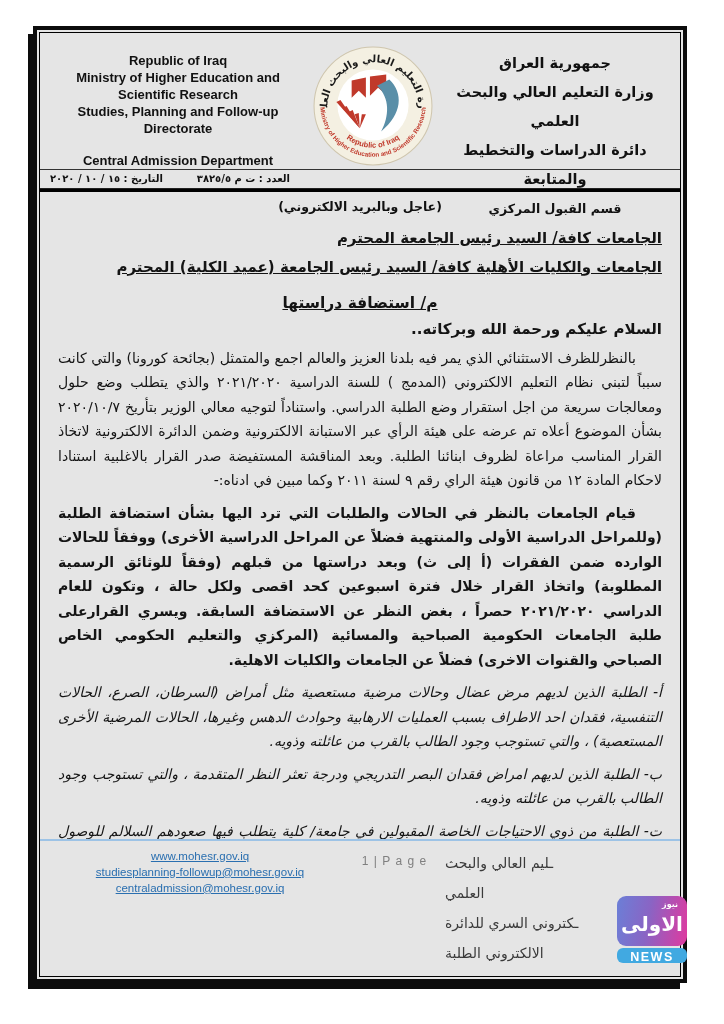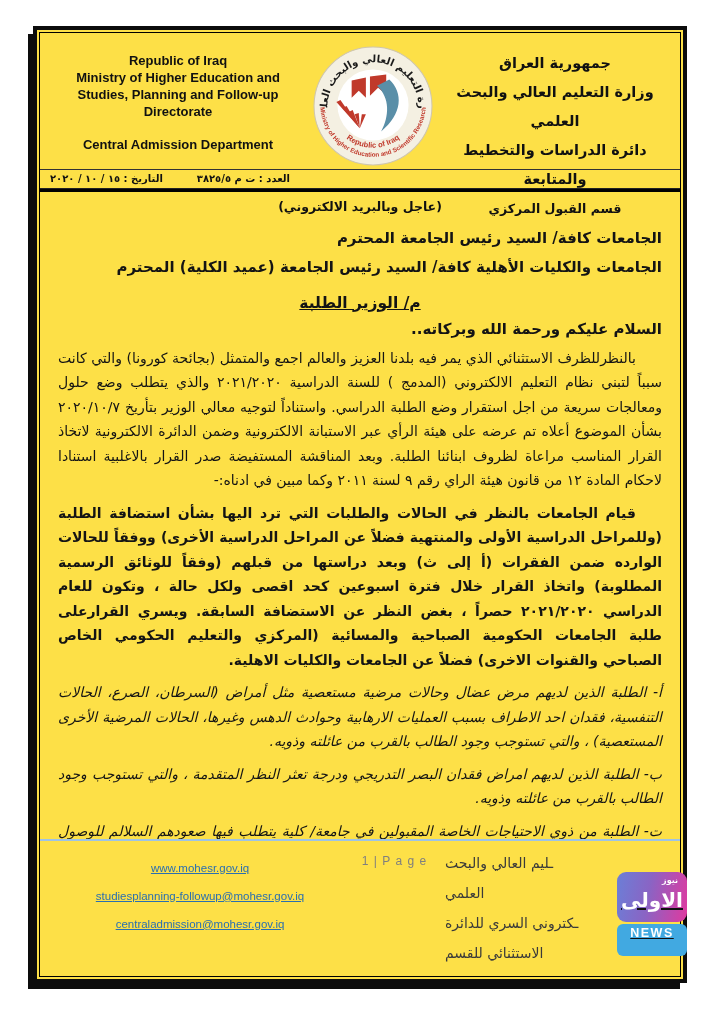--- a/index.html
+++ b/index.html
@@ -3,21 +3,21 @@
 <meta charset="utf-8">
 <style>
   * { box-sizing: border-box; margin: 0; padding: 0; }
   html, body { background: #ffffff; }
   body {
     width: 724px; height: 1024px; position: relative; overflow: hidden;
     font-family: "DejaVu Sans", sans-serif; color: #111;
   }
   .page {
     position: absolute; left: 33px; top: 26px; width: 654px; height: 957px;
-    background: #fde047; border: 4px solid #0c0c0c;
+    background: #e5e5e5; border: 4px solid #0c0c0c;
     box-shadow: -6px 7px 0 -1px #0c0c0c;
   }
   .page-inner {
     position: absolute; inset: 2px; border: 1px solid #000;
     display: flex; flex-direction: column; overflow: hidden;
   }
 
   
   .letterhead {
     display: grid; grid-template-columns: 252px 1fr 226px;
@@ -43,75 +43,76 @@
   }
   .ref-row .num { margin-inline-end: 34px; }
   .double-rule { height: 2px; border-top: 1px solid #222; border-bottom: 3px solid #000; }
   .notice { text-align: center; font-weight: bold; font-size: 12.5px; padding: 7px 0 0 0; direction: rtl; }
 
   
   .doc-body {
     direction: rtl; padding: 2px 18px 0 18px; flex: 1; overflow: hidden;
     font-size: 14px; color: #141414;
   }
-  .recipient { font-weight: bold; font-size: 15px; line-height: 1.45; margin-top: 12px; text-align: right; }
+  .recipient { font-weight: bold; font-size: 15px; line-height: 1.45; margin-top: 12px; text-align: right; text-decoration: underline; }
   .recipient + .recipient { margin-top: 7px; }
   .subject { text-align: center; font-weight: bold; font-size: 15.5px; text-decoration: underline; margin: 15px 0 6px 0; }
   .greeting { font-weight: bold; font-size: 15px; margin: 8px 0 2px 0; }
   .para { text-align: justify; line-height: 1.75; margin: 8px 0; text-indent: 26px; }
   .para.bold { font-weight: bold; }
   .case-item { text-align: justify; line-height: 1.75; margin: 8px 0; font-style: italic; }
 
   
   .page-footer {
     margin-top: auto; border-top: 2px solid #9dc3e6;
     display: grid; grid-template-columns: 300px 1fr 235px;
     padding: 5px 6px 8px 10px; direction: ltr;
   }
   .footer-links { text-align: center; }
   .footer-links a {
-    display: block; margin: 16px 0;
+    display: block; margin: 4px 0;
     font-family: "Liberation Sans", sans-serif; font-size: 11.5px;
     color: #2a6fb0; text-decoration: underline; cursor: pointer;
   }
   .page-num {
     text-align: center; color: #7f7f7f; padding-top: 8px;
     font-family: "Liberation Sans", sans-serif; font-size: 12px; letter-spacing: 1px;
   }
   .footer-ar {
     direction: rtl; text-align: left; padding-left: 6px; padding-right: 78px;
     font-size: 14px; color: #3a3a3a; line-height: 2.15; padding-top: 2px;
   }
 
   
-  .news-badge { position: absolute; left: 617px; top: 872px; width: 70px; z-index: 20; text-decoration: underline; }
+  .news-badge { position: absolute; left: 617px; top: 896px; width: 70px; z-index: 20; }
   .badge-top {
     position: relative; width: 70px; height: 50px; border-radius: 9px;
     background: linear-gradient(100deg, #6b7fd7 0%, #8a64c4 45%, #e0399f 100%);
     display: flex; align-items: center; justify-content: center;
   }
   .badge-title { color: #fff; font-weight: bold; font-size: 20px; direction: rtl; line-height: 1; padding-top: 6px; }
   .badge-sub { position: absolute; top: 4px; right: 9px; color: #fff; font-size: 8px; font-weight: bold; direction: rtl; }
   .badge-band {
-    margin-top: 2px; width: 70px; height: 32px; border-radius: 6px;
+    margin-top: 2px; width: 70px; height: 15px; border-radius: 6px;
     background: #41a9e1; color: #fff; text-align: center;
     font-family: "Liberation Sans", sans-serif; font-weight: bold;
     font-size: 12.5px; letter-spacing: 1.5px; line-height: 19px;
   }
 </style>
 </head>
 <body>
 
 <div class="page">
   <div class="page-inner">
 
     <div class="letterhead">
       <div class="lh-en">
         <div>Republic of Iraq</div>
         <div>Ministry of Higher Education and</div>
+        <div>Scientific Research</div>
         <div>Studies, Planning and Follow-up</div>
         <div>Directorate</div>
         <div class="dept">Central Admission Department</div>
       </div>
 
       <div class="seal-wrap">
         <svg width="124" height="122" viewBox="0 0 120 120">
           <defs>
             <path id="arcTop" d="M 15,62 A 45,45 0 0 1 105,62"></path>
             <path id="arcBotOuter" d="M 8,58 A 52,52 0 0 0 112,58"></path>
@@ -156,21 +157,21 @@
       <span class="num">العدد : ت م ٣٨٢٥/٥</span><span>التاريخ : ١٥ / ١٠ / ٢٠٢٠</span>
     </div>
     <div class="double-rule"></div>
 
     <div class="notice">(عاجل وبالبريد الالكتروني)</div>
 
     <div class="doc-body">
       <div class="recipient">الجامعات كافة/ السيد رئيس الجامعة المحترم</div>
       <div class="recipient">الجامعات والكليات الأهلية كافة/ السيد رئيس الجامعة (عميد الكلية) المحترم</div>
 
-      <div class="subject">م/ الوزير الطلبة</div>
+      <div class="subject">م/ استضافة دراستها</div>
       <div class="greeting">السلام عليكم ورحمة الله وبركاته..</div>
 
       <div class="para">بالنظرللظرف الاستثنائي الذي يمر فيه بلدنا العزيز والعالم اجمع والمتمثل (بجائحة كورونا) والتي كانت سبباً لتبني نظام التعليم الالكتروني (المدمج ) للسنة الدراسية ٢٠٢١/٢٠٢٠ والذي يتطلب وضع حلول ومعالجات سريعة من اجل استقرار وضع الطلبة الدراسي. واستناداً لتوجيه معالي الوزير بتأريخ ٢٠٢٠/١٠/٧ بشأن الموضوع أعلاه تم عرضه على هيئة الرأي عبر الاستبانة الالكترونية وضمن الدائرة الالكترونية لاتخاذ القرار المناسب مراعاة لظروف ابنائنا الطلبة. وبعد المناقشة المستفيضة صدر القرار بالاغلبية استنادا لاحكام المادة ١٢ من قانون هيئة الراي رقم ٩ لسنة ٢٠١١ وكما مبين في ادناه:-</div>
       <div class="para bold">قيام الجامعات بالنظر في الحالات والطلبات التي ترد اليها بشأن استضافة الطلبة (وللمراحل الدراسية الأولى والمنتهية فضلاً عن المراحل الدراسية الأخرى) ووفقاً للحالات الوارده ضمن الفقرات (أ إلى ث) وبعد دراستها من قبلهم (وفقاً للوثائق الرسمية المطلوبة) واتخاذ القرار خلال فترة اسبوعين كحد اقصى ولكل حالة ، وتكون للعام الدراسي ٢٠٢١/٢٠٢٠ حصراً ، بغض النظر عن الاستضافة السابقة. ويسري القرارعلى طلبة الجامعات الحكومية الصباحية والمسائية (المركزي والتعليم الحكومي الخاص الصباحي والقنوات الاخرى) فضلاً عن الجامعات والكليات الاهلية.</div>
 
       <div class="case-item"><span>أ-</span> <span>الطلبة الذين لديهم مرض عضال وحالات مرضية مستعصية مثل أمراض (السرطان، الصرع، الحالات التنفسية، فقدان احد الاطراف بسبب العمليات الارهابية وحوادث الدهس وغيرها، الحالات المرضية الأخرى المستعصية) ، والتي تستوجب وجود الطالب بالقرب من عائلته وذويه.</span></div>
       <div class="case-item"><span>ب-</span> <span>الطلبة الذين لديهم امراض فقدان البصر التدريجي ودرجة تعثر النظر المتقدمة ، والتي تستوجب وجود الطالب بالقرب من عائلته وذويه.</span></div>
       <div class="case-item"><span>ت-</span> <span>الطلبة من ذوي الاحتياجات الخاصة المقبولين في جامعة/ كلية يتطلب فيها صعودهم السلالم للوصول الى القاعات الدراسية الخاصة بالكلية. مما يتطلب استضافتهم في كلية مناظرة فيها مصعد كهربائي لسهوله التنقل.</span></div>
 
     </div>
@@ -178,21 +179,21 @@
     <div class="page-footer">
       <div class="footer-links">
         <a>www.mohesr.gov.iq</a>
         <a>studiesplanning-followup@mohesr.gov.iq</a>
         <a>centraladmission@mohesr.gov.iq</a>
       </div>
       <div class="page-num">1 | P a g e</div>
       <div class="footer-ar">
         <div>ـليم العالي والبحث العلمي</div>
         <div>ـكتروني السري للدائرة</div>
-        <div>الاستثنائي للقسم</div>
+        <div>الالكتروني الطلبة</div>
       </div>
     </div>
 
   </div>
 </div>
 
 <div class="news-badge">
   <div class="badge-top">
     <span class="badge-sub">نيوز</span>
     <span class="badge-title">الاولى</span>

